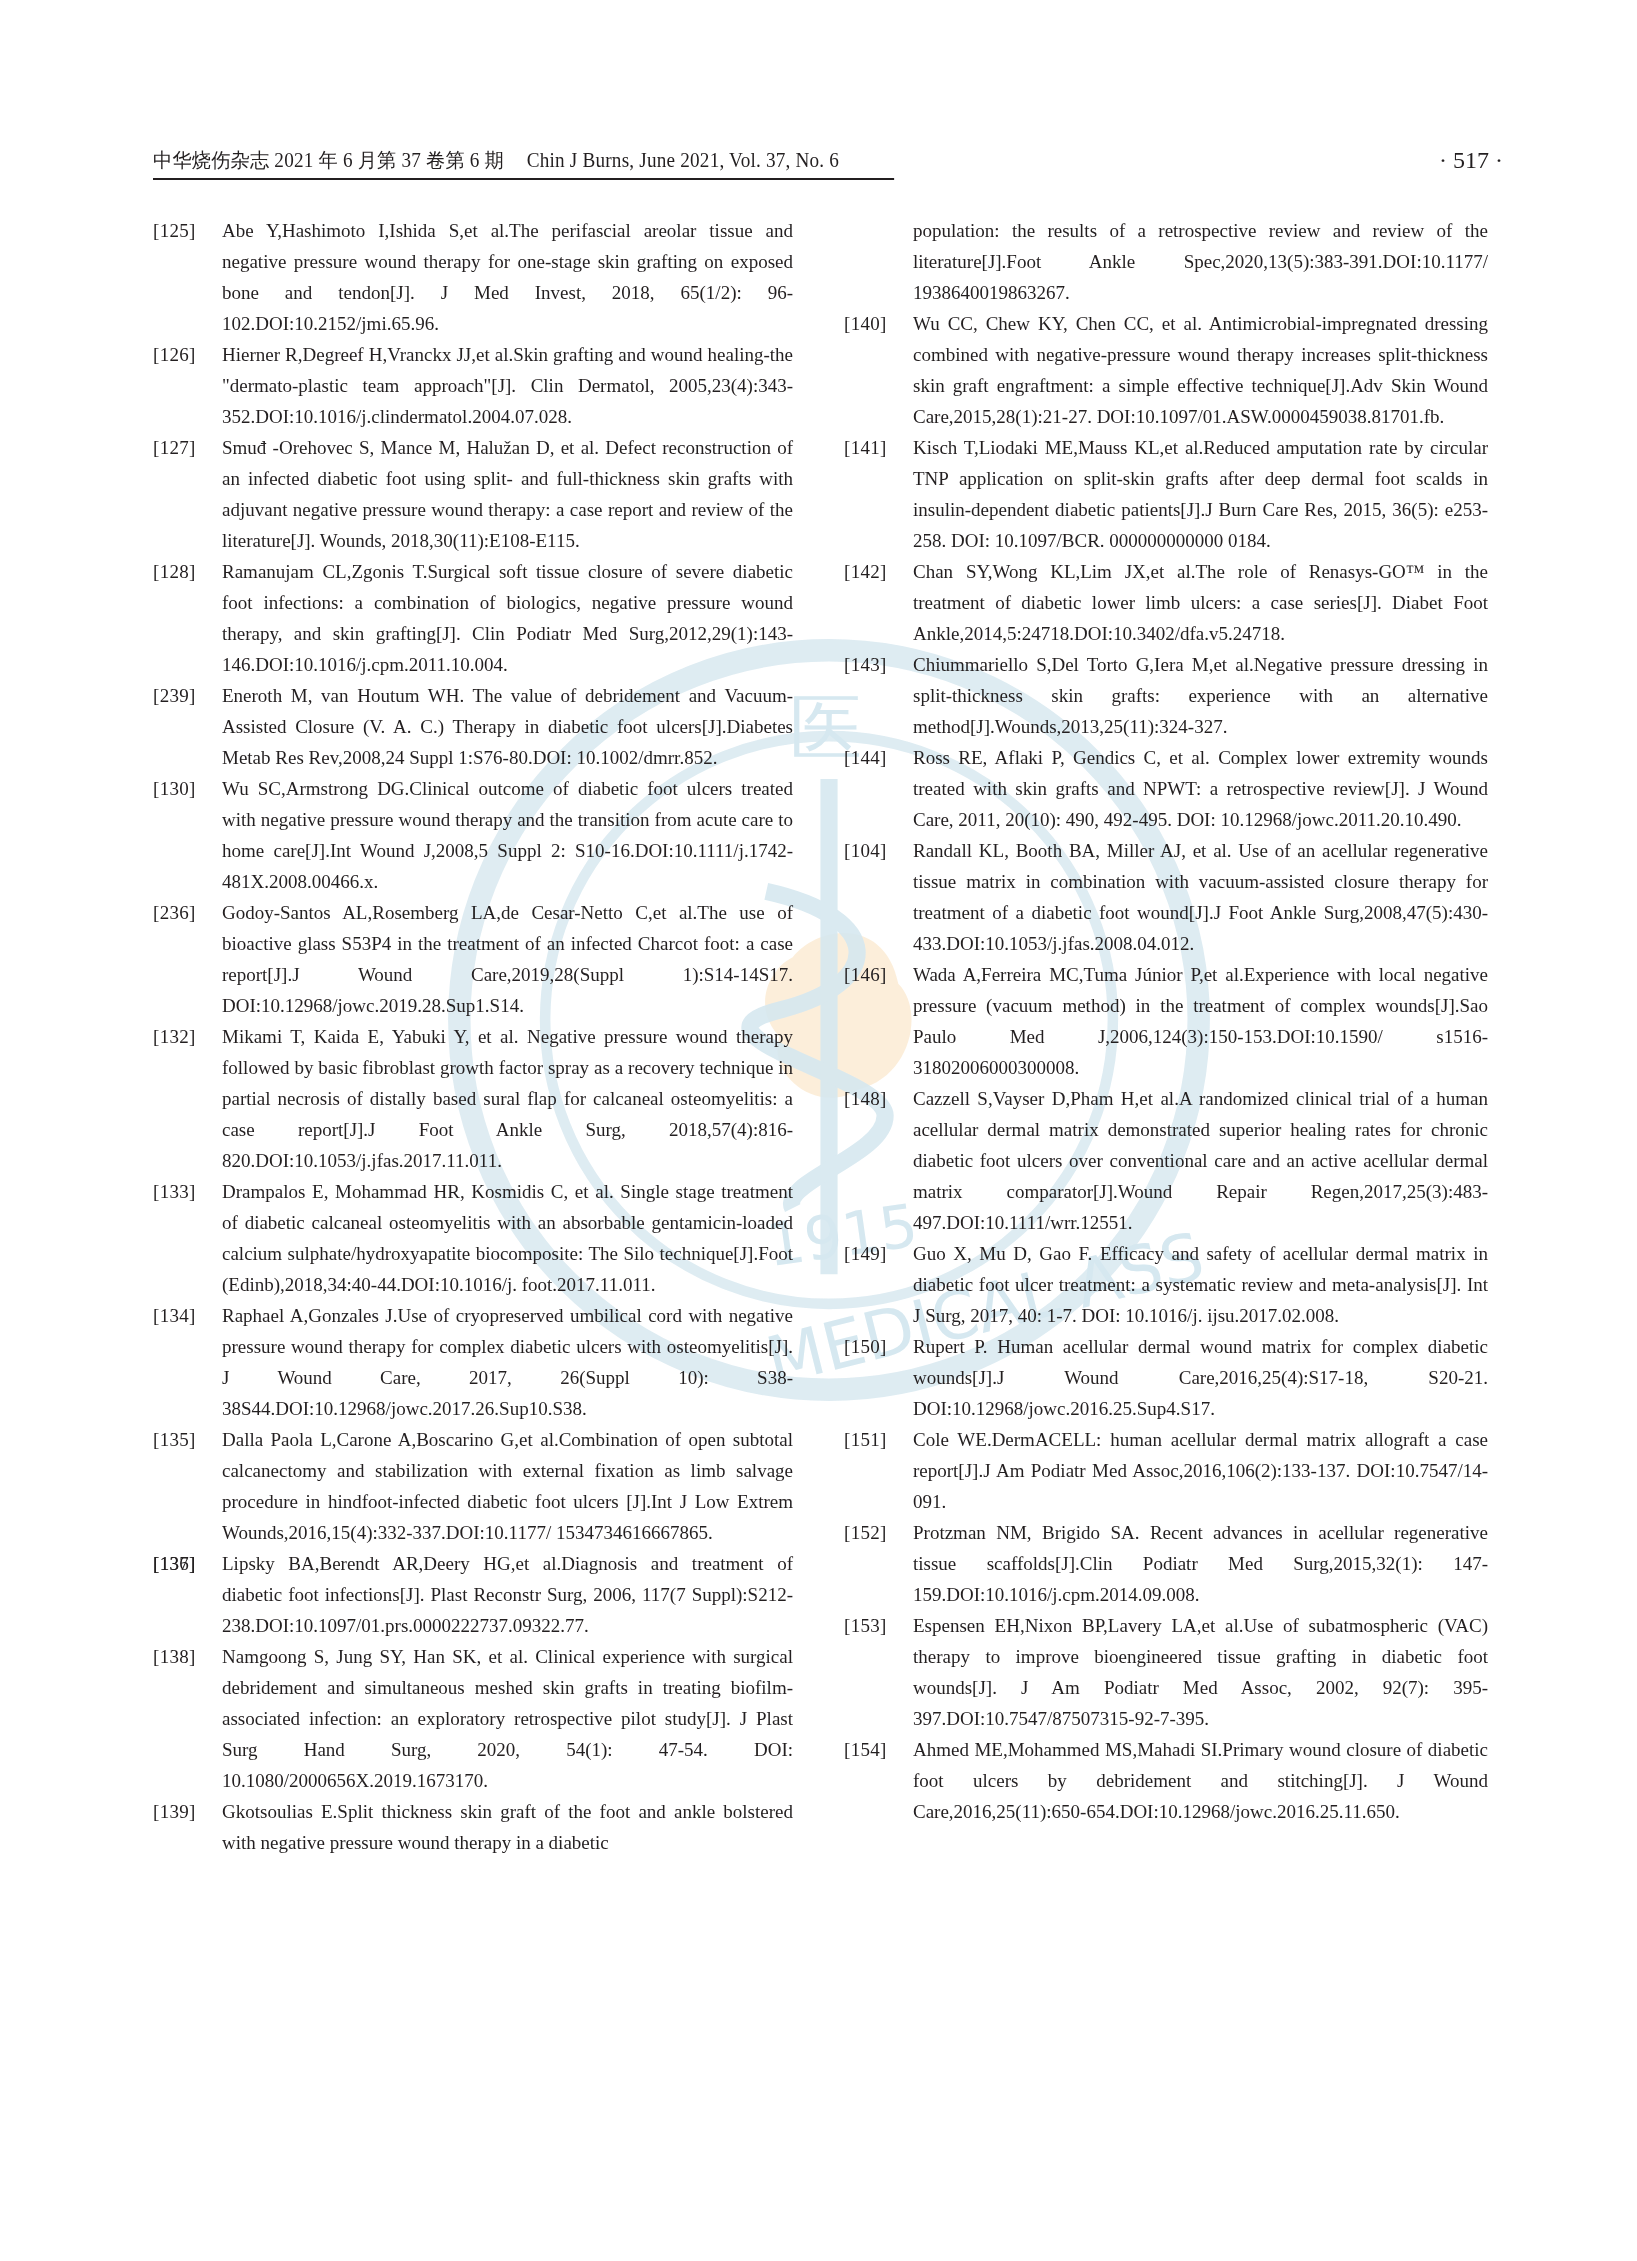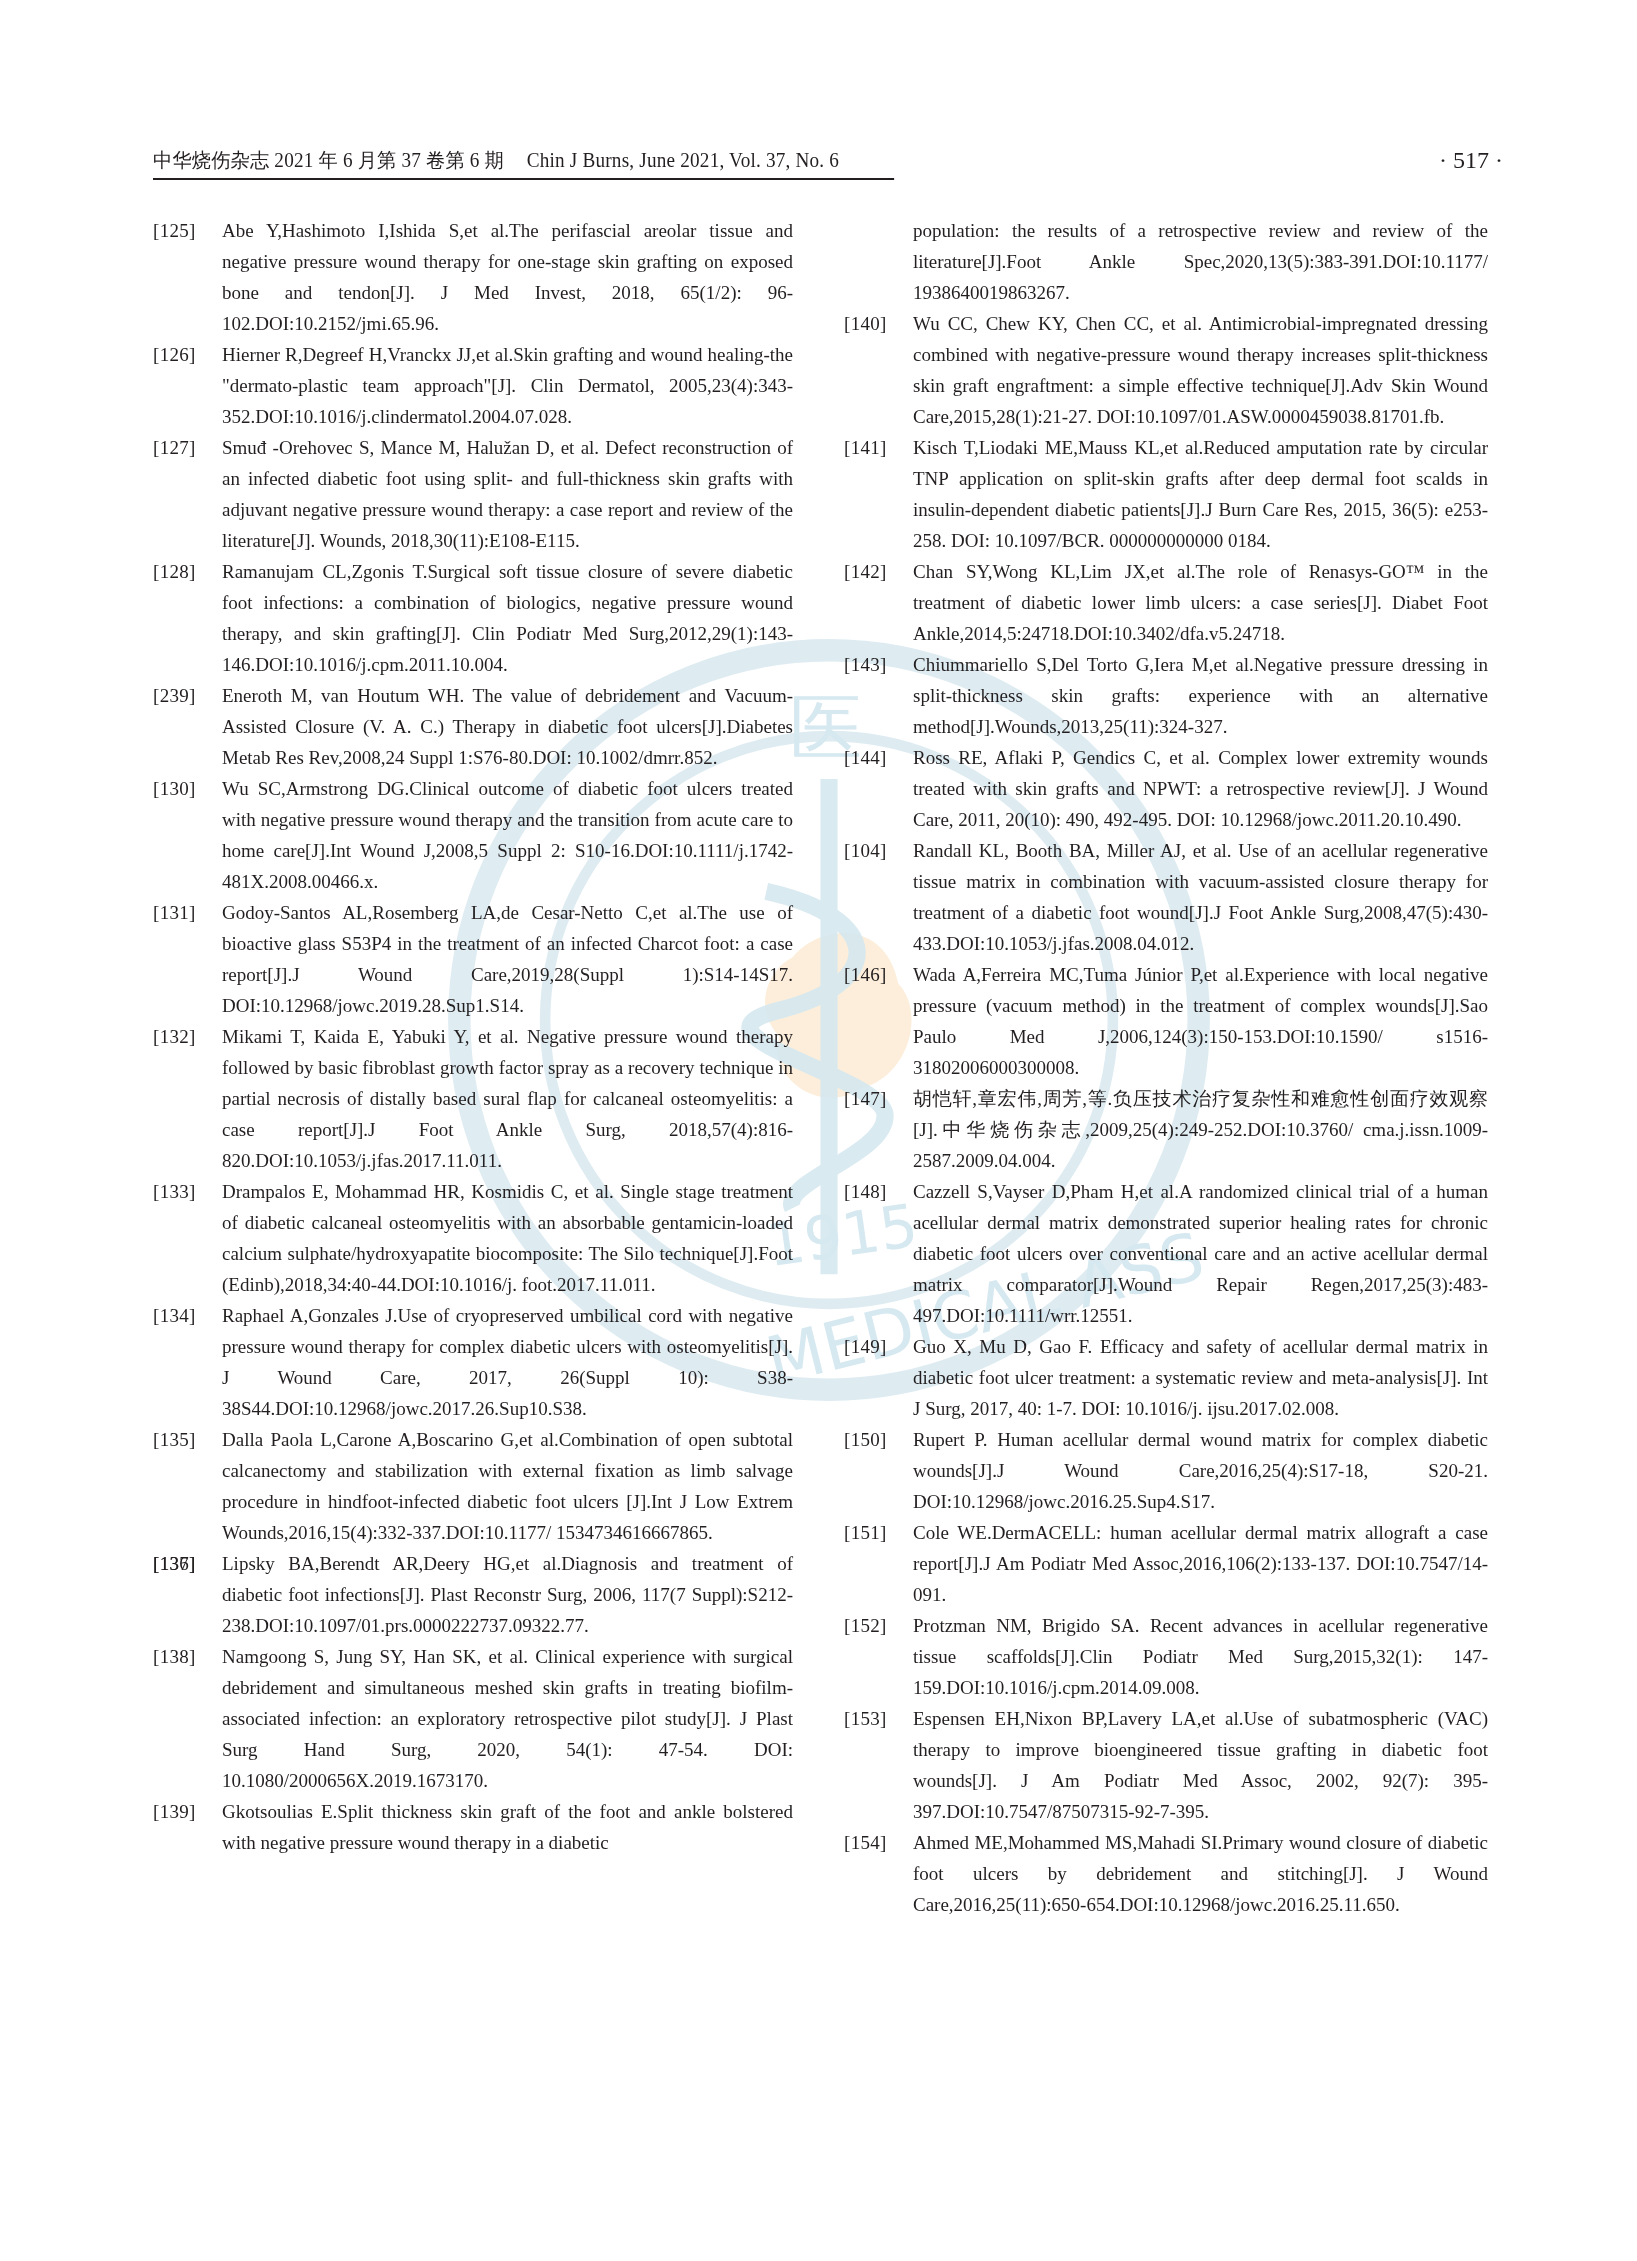--- a/index.html
+++ b/index.html
@@ -84,21 +84,21 @@
     </div>
     <div class="ref">
       <span class="num">[239]</span>
       <span class="txt">Eneroth M, van Houtum WH. The value of debridement and Vacuum-Assisted Closure (V. A. C.) Therapy in diabetic foot ulcers[J].Diabetes Metab Res Rev,2008,24 Suppl 1:S76-80.DOI: 10.1002/dmrr.852.</span>
     </div>
     <div class="ref">
       <span class="num">[130]</span>
       <span class="txt">Wu SC,Armstrong DG.Clinical outcome of diabetic foot ulcers treated with negative pressure wound therapy and the transition from acute care to home care[J].Int Wound J,2008,5 Suppl 2: S10-16.DOI:10.1111/j.1742-481X.2008.00466.x.</span>
     </div>
     <div class="ref">
-      <span class="num">[131]</span>
+      <span class="num">[236]</span>
       <span class="txt">Godoy-Santos AL,Rosemberg LA,de Cesar-Netto C,et al.The use of bioactive glass S53P4 in the treatment of an infected Charcot foot: a case report[J].J Wound Care,2019,28(Suppl 1):S14-14S17. DOI:10.12968/jowc.2019.28.Sup1.S14.</span>
     </div>
     <div class="ref">
       <span class="num">[132]</span>
       <span class="txt">Mikami T, Kaida E, Yabuki Y, et al. Negative pressure wound therapy followed by basic fibroblast growth factor spray as a recovery technique in partial necrosis of distally based sural flap for calcaneal osteomyelitis: a case report[J].J Foot Ankle Surg, 2018,57(4):816-820.DOI:10.1053/j.jfas.2017.11.011.</span>
     </div>
     <div class="ref">
       <span class="num">[133]</span>
       <span class="txt">Drampalos E, Mohammad HR, Kosmidis C, et al. Single stage treatment of diabetic calcaneal osteomyelitis with an absorbable gentamicin-loaded calcium sulphate/hydroxyapatite biocomposite: The Silo technique[J].Foot (Edinb),2018,34:40-44.DOI:10.1016/j. foot.2017.11.011.</span>
     </div>
@@ -154,24 +154,20 @@
     </div>
     <div class="ref">
       <span class="num">[104]</span>
       <span class="txt">Randall KL, Booth BA, Miller AJ, et al. Use of an acellular regenerative tissue matrix in combination with vacuum-assisted closure therapy for treatment of a diabetic foot wound[J].J Foot Ankle Surg,2008,47(5):430-433.DOI:10.1053/j.jfas.2008.04.012.</span>
     </div>
     <div class="ref">
       <span class="num">[146]</span>
       <span class="txt">Wada A,Ferreira MC,Tuma Júnior P,et al.Experience with local negative pressure (vacuum method) in the treatment of complex wounds[J].Sao Paulo Med J,2006,124(3):150-153.DOI:10.1590/ s1516-31802006000300008.</span>
     </div>
     <div class="ref">
-      <span class="num">[147]</span>
-      <span class="txt">胡恺轩,章宏伟,周芳,等.负压技术治疗复杂性和难愈性创面疗效观察[J].中华烧伤杂志,2009,25(4):249-252.DOI:10.3760/ cma.j.issn.1009-2587.2009.04.004.</span>
-    </div>
-    <div class="ref">
       <span class="num">[148]</span>
       <span class="txt">Cazzell S,Vayser D,Pham H,et al.A randomized clinical trial of a human acellular dermal matrix demonstrated superior healing rates for chronic diabetic foot ulcers over conventional care and an active acellular dermal matrix comparator[J].Wound Repair Regen,2017,25(3):483-497.DOI:10.1111/wrr.12551.</span>
     </div>
     <div class="ref">
       <span class="num">[149]</span>
       <span class="txt">Guo X, Mu D, Gao F. Efficacy and safety of acellular dermal matrix in diabetic foot ulcer treatment: a systematic review and meta-analysis[J]. Int J Surg, 2017, 40: 1-7. DOI: 10.1016/j. ijsu.2017.02.008.</span>
     </div>
     <div class="ref">
       <span class="num">[150]</span>
       <span class="txt">Rupert P. Human acellular dermal wound matrix for complex diabetic wounds[J].J Wound Care,2016,25(4):S17-18, S20-21. DOI:10.12968/jowc.2016.25.Sup4.S17.</span>

